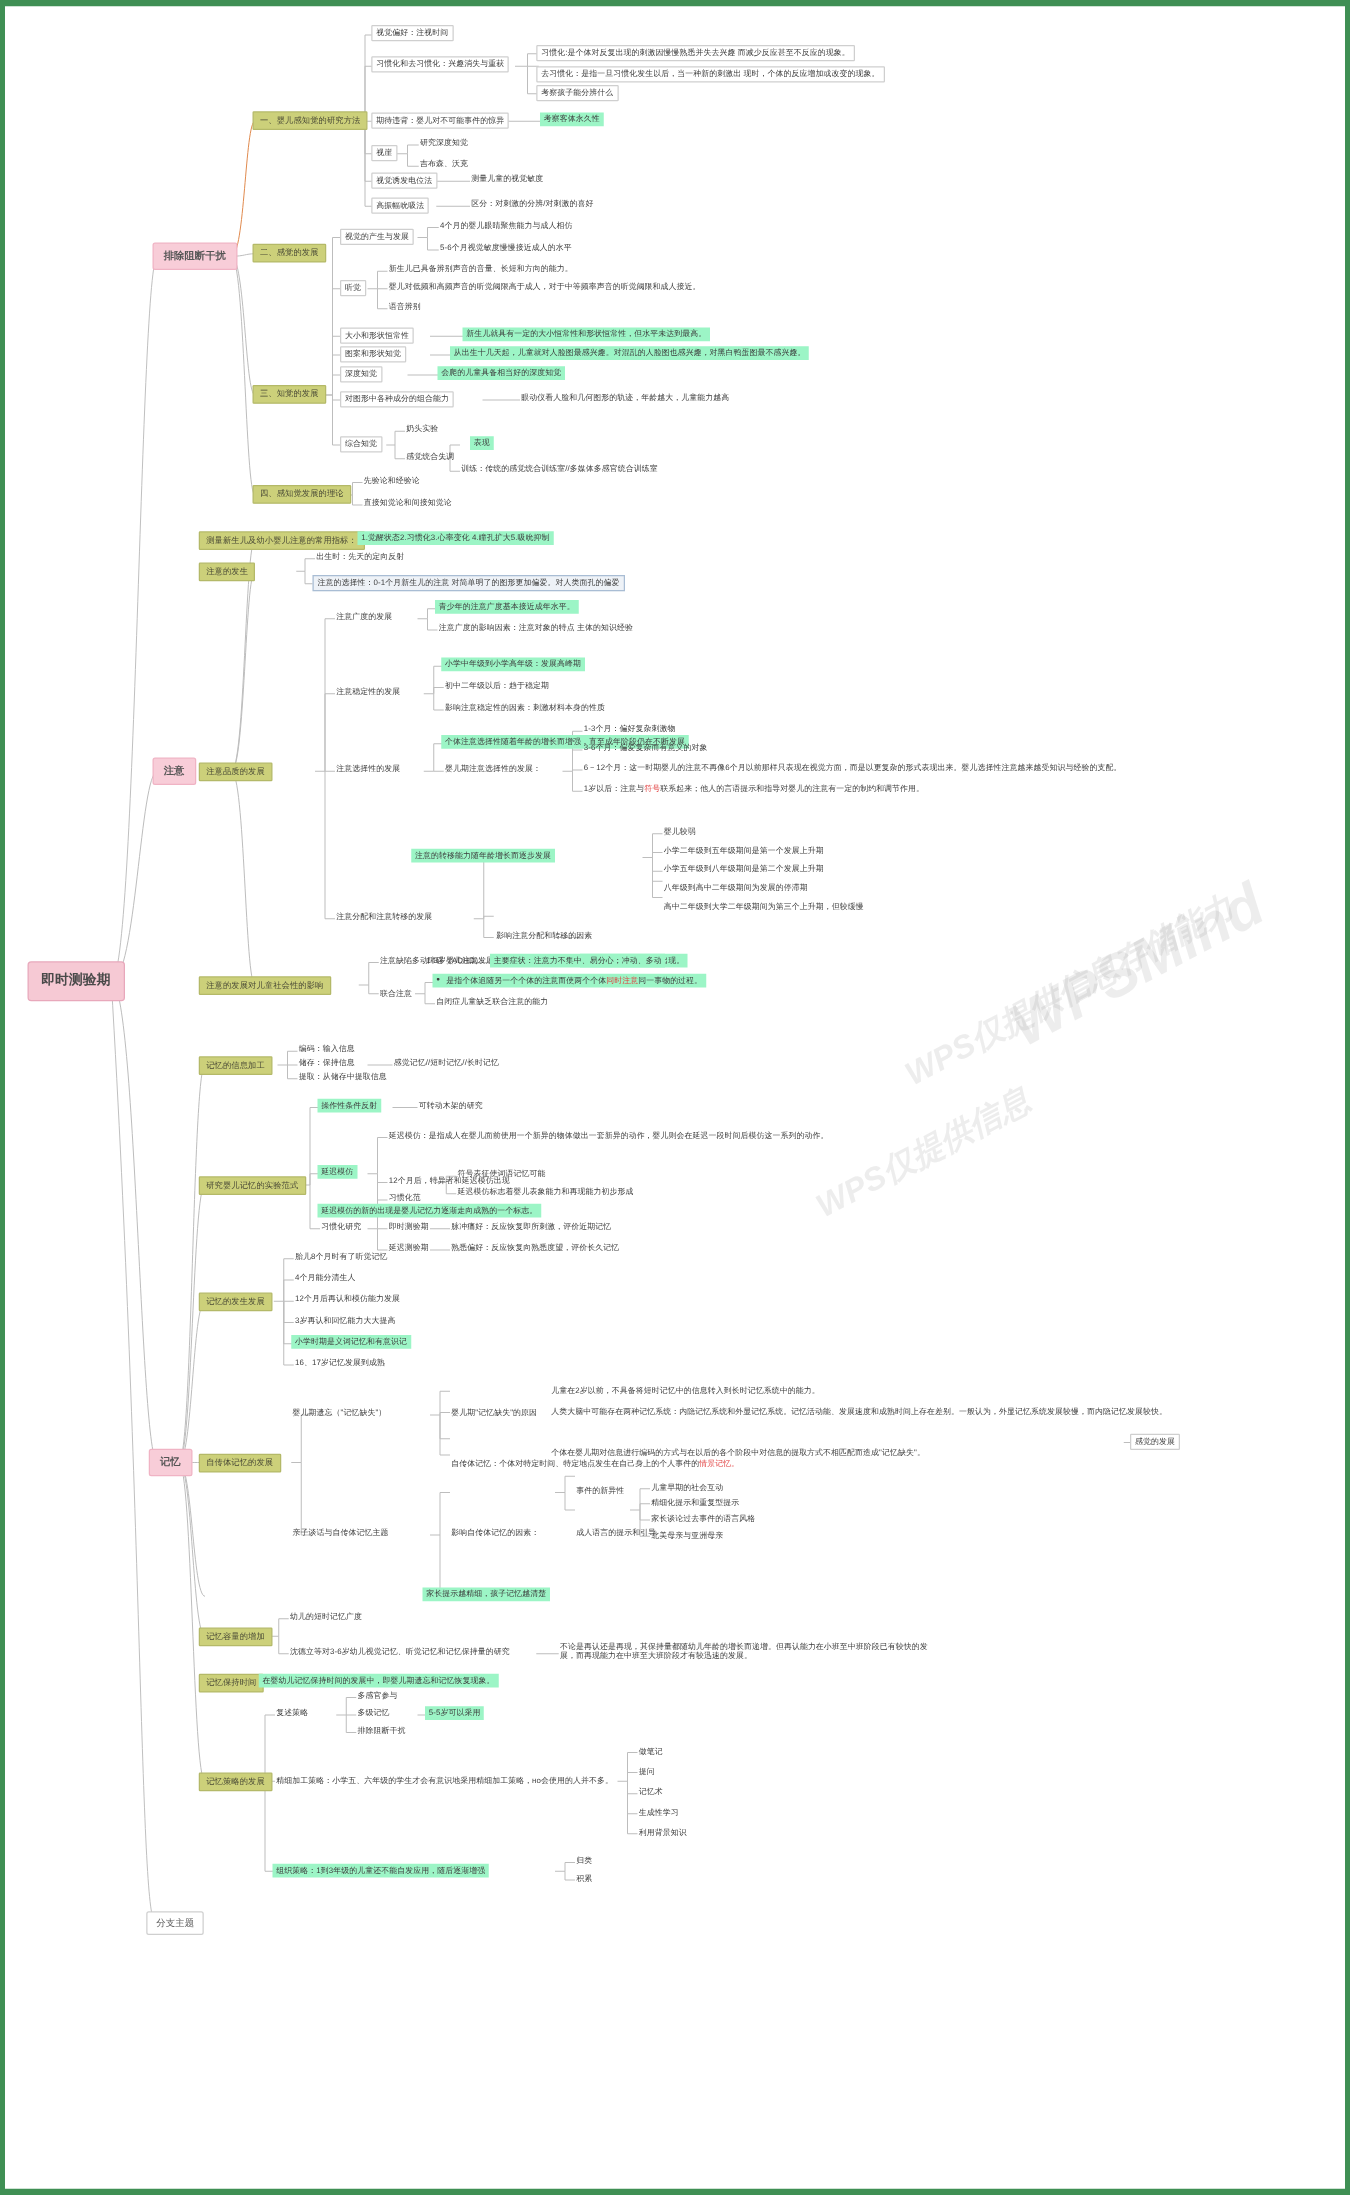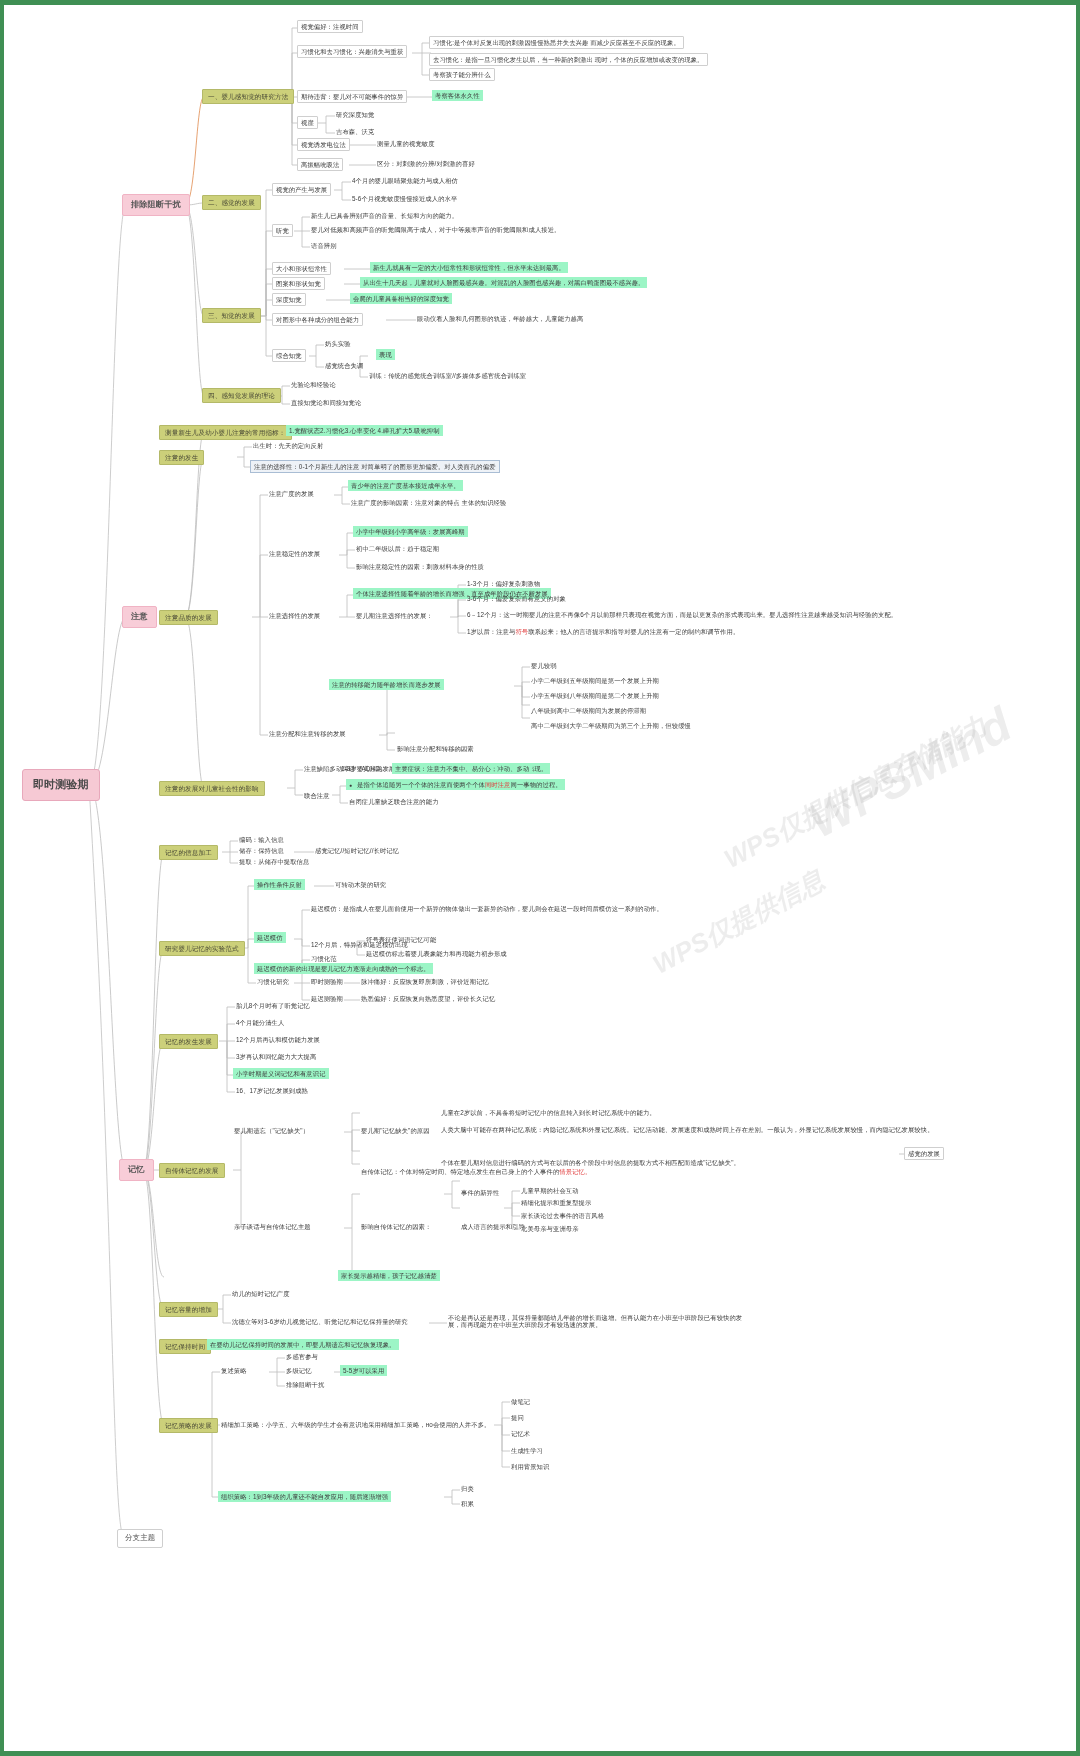--- a/index.html
+++ b/index.html
@@ -75,21 +75,20 @@
     border: 1px solid #a9bdd4;
   }
   .v-plain { background: transparent; border: none; }
   .v-branchtopic {
     background: #ffffff;
     border: 1px solid #cfcfcf;
     border-radius: 2px;
     font-size: 7.5px;
     padding: 4px 7px;
     color: #555;
-    font-family: Liberation Mono, monospace;
   }
   .red { color: #e03a3a; }
   .bullet::before { content: "\25CF"; font-size: 5px; vertical-align: middle; margin-right: 3px; }
   .wmark {
     position: absolute;
     color: rgba(150,150,150,0.17);
     font-size: 48px;
     font-weight: bold;
     font-style: italic;
     transform: rotate(-28deg);

